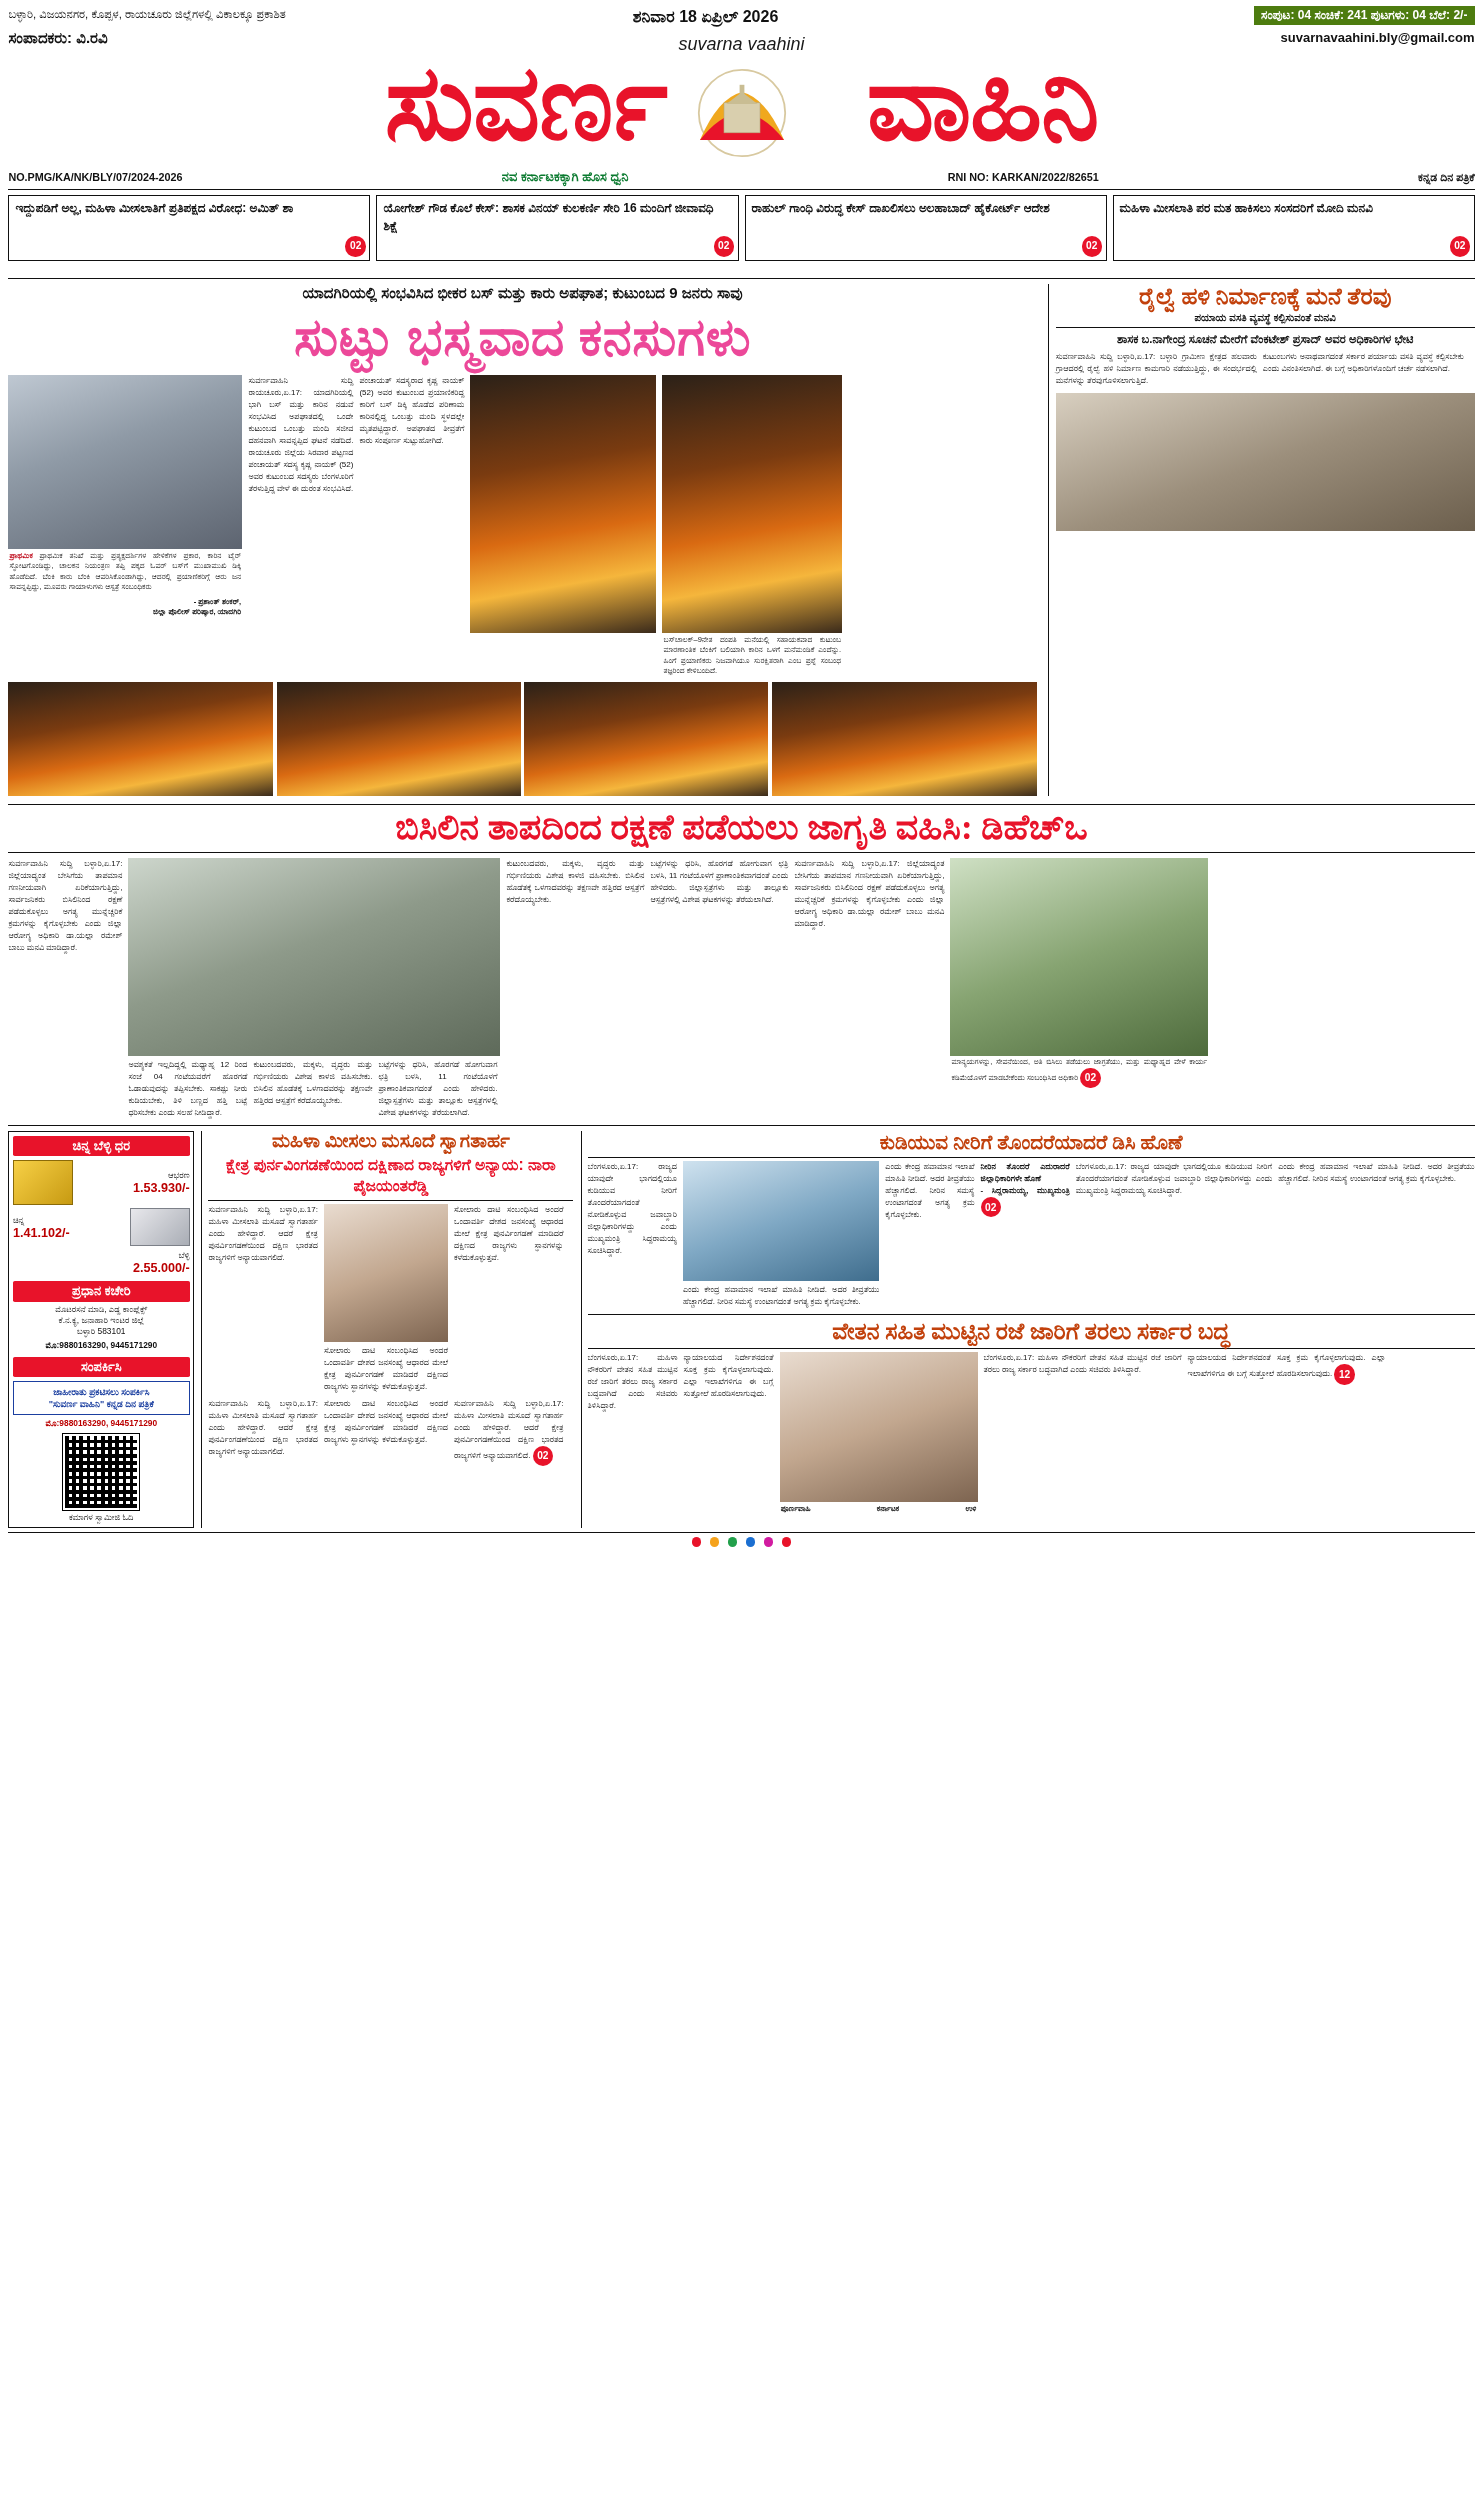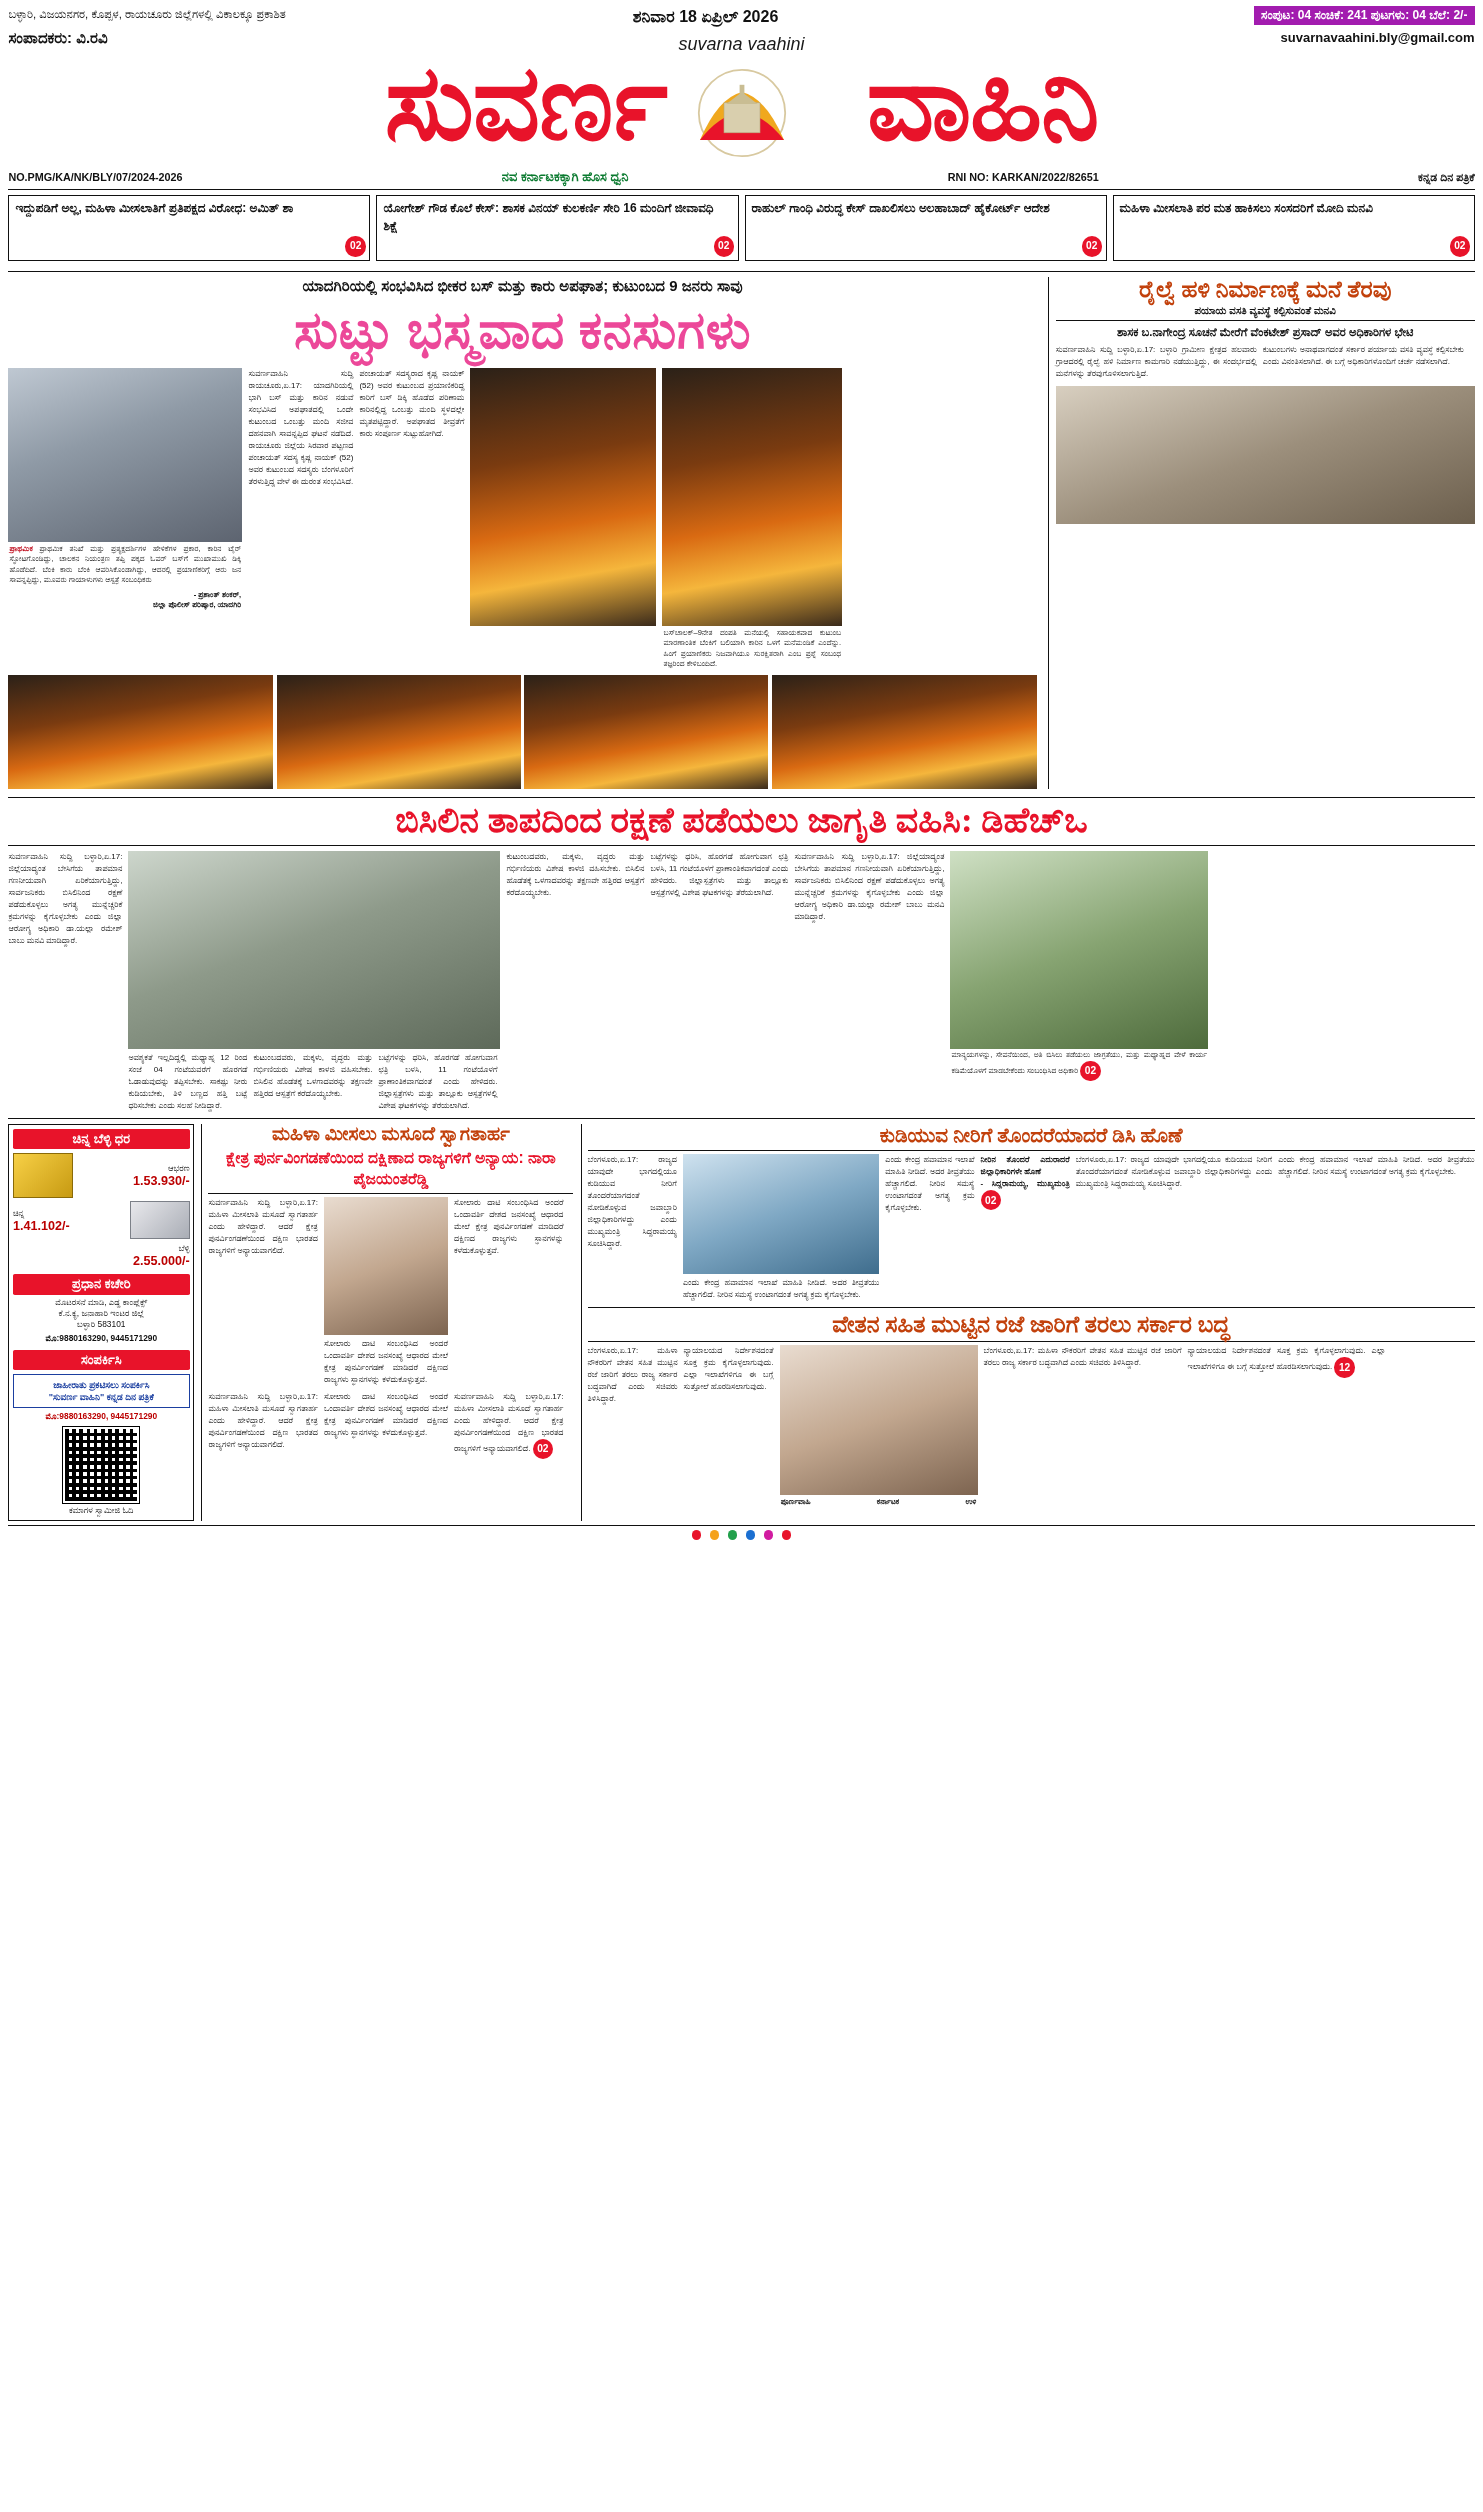--- a/index.html
+++ b/index.html
@@ -4,36 +4,36 @@
 <title>Suvarna Vaahini</title>
 <style>
   html,body{margin:0;padding:0;background:#fff;}
   body{width:1483px;font-family:"Liberation Sans",sans-serif;color:#111;}
   .page{width:1483px;min-height:2512px;box-sizing:border-box;padding:6px 8.4px 0 8.4px;position:relative;}
   
   .topbar{display:flex;align-items:flex-start;justify-content:space-between;font-size:11.4px;}
   .topbar .left{width:468px;line-height:1.5;}
   .topbar .mid{width:336px;text-align:center;font-size:16px;font-weight:bold;padding-top:2.4px;}
   .topbar .right{width:540px;text-align:right;}
-  .redbox{display:inline-block;background:#a21caf;color:#fff;font-weight:bold;font-size:12px;padding:2.4px 7.2px;}
+  .redbox{display:inline-block;background:#4d7c0f;color:#fff;font-weight:bold;font-size:12px;padding:2.4px 7.2px;}
   .mailline{font-weight:bold;font-size:13px;margin-top:4.8px;}
   .editor{font-weight:bold;font-size:15px;margin-top:3.6px;}
   .brandsmall{text-align:center;font-size:18px;font-style:italic;color:#1a1a1a;margin-top:-15.6px;}
   .mast{position:relative;height:111px;margin-top:1.2px;}
   .mastword{position:absolute;top:-4.8px;left:0;width:100%;text-align:center;font-family:"Liberation Serif",serif;font-weight:bold;font-size:105px;color:#e8132a;letter-spacing:-1.2px;line-height:1;}
   .mastemblem{position:absolute;left:50%;transform:translateX(-50%);top:12px;width:156px;height:90px;}
   .mastline{display:flex;justify-content:space-between;align-items:center;font-size:10.8px;font-weight:bold;margin-top:2.4px;}
   .mastline .c{font-size:13px;color:#0a7a2f;font-weight:bold;}
   .rule{border-top:1.8px solid #111;margin:3.6px 0;}
   
   .promos{display:flex;gap:6px;margin-top:4.8px;}
   .promo{flex:1;border:1.2px solid #111;padding:4.8px 21.6px 4.8px 6px;position:relative;font-size:12px;font-weight:bold;line-height:1.45;min-height:55px;}
   .pagebadge{position:absolute;right:3.6px;bottom:3.6px;width:20.4px;height:20.4px;border-radius:50%;background:#e8132a;color:#fff;font-size:10.2px;display:flex;align-items:center;justify-content:center;font-weight:bold;}
   
-  .mainwrap{display:flex;gap:11px;margin-top:10px;border-top:1.8px solid #111;padding-top:4.8px;}
+  .mainwrap{display:flex;gap:11px;margin-top:17px;border-top:1.8px solid #111;padding-top:4.8px;}
   .leftcol{width:1031px;}
   .rightcol{width:420px;border-left:1.2px solid #111;padding-left:7.2px;}
   .kicker{font-size:15px;font-weight:bold;text-align:center;}
   .headline{font-family:"Liberation Serif",serif;font-size:52px;font-weight:bold;color:#ec4899;text-align:center;letter-spacing:0.6px;margin:6px 0 7.2px;}
   .cols{display:flex;gap:6px;}
   .txt{font-size:8px;line-height:1.5;text-align:justify;}
   .photo{background:#7b6a55;position:relative;overflow:hidden;}
   .photo.fire{background:linear-gradient(170deg,#2b2118 0%,#7a3b10 35%,#d96a12 60%,#f5b63c 78%,#3a2a1b 100%);}
   .photo.fam{background:linear-gradient(160deg,#bfc8d2 0%,#8f9aa6 40%,#5d6470 100%);}
   .photo.meet{background:linear-gradient(160deg,#d8cfc0 0%,#9c8f7c 50%,#6c5f4d 100%);}

